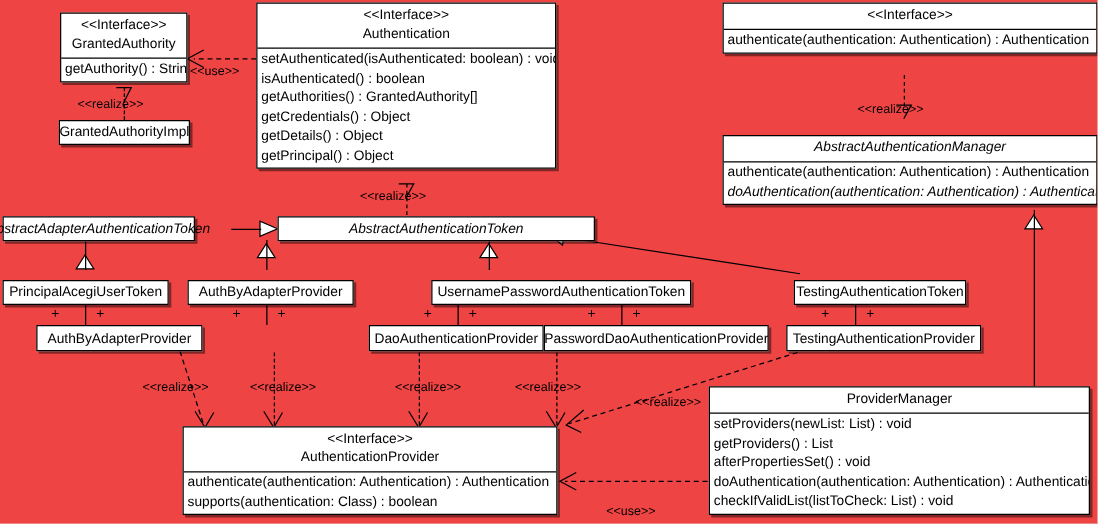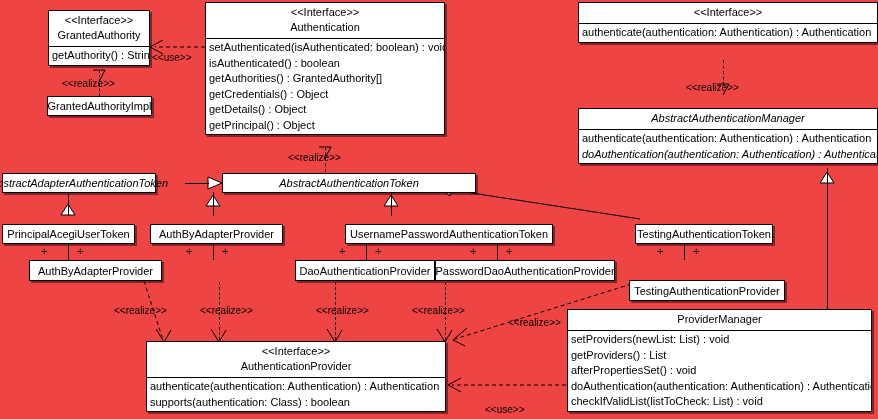--- a/index.html
+++ b/index.html
@@ -277,21 +277,21 @@
 
 
   <div class="uml-box uml-simple" style="left:295px; top:260px; width:140px; height:21px;align-items:center;">
     <span>DaoAuthenticationProvider</span>
   </div>
 
   <div class="uml-box uml-simple" style="left:435px; top:260px; width:180px; height:21px;text-align:right;">
     <span>PasswordDaoAuthenticationProvider</span>
   </div>
 
-  <div class="uml-box uml-simple" style="left:629px; top:260px; width:156px; height:21px;margin-top:20px;">
+  <div class="uml-box uml-simple" style="left:629px; top:260px; width:156px; height:21px;">
     <span>TestingAuthenticationProvider</span>
   </div>
 
   <div class="uml-box" style="left:146px; top:341px; width:300px;">
     <div class="uml-head">
       <span class="stereo">&lt;&lt;Interface&gt;&gt;</span>
       <span class="cname">AuthenticationProvider</span>
     </div>
     <div class="uml-sep"></div>
     <div class="uml-ops">

